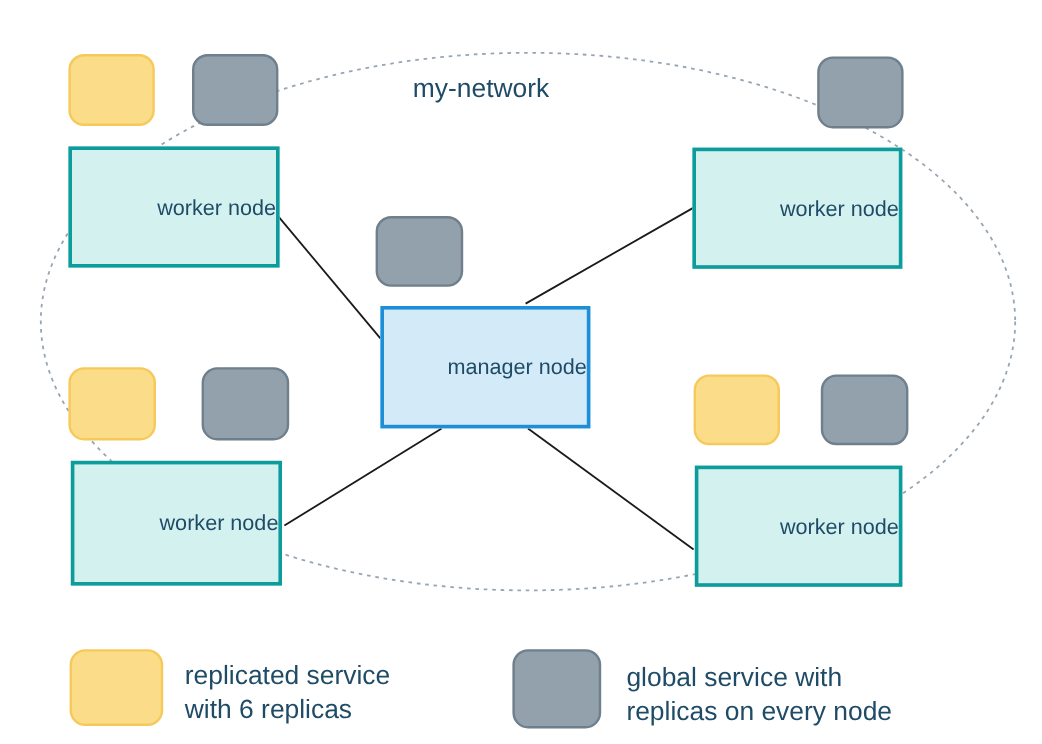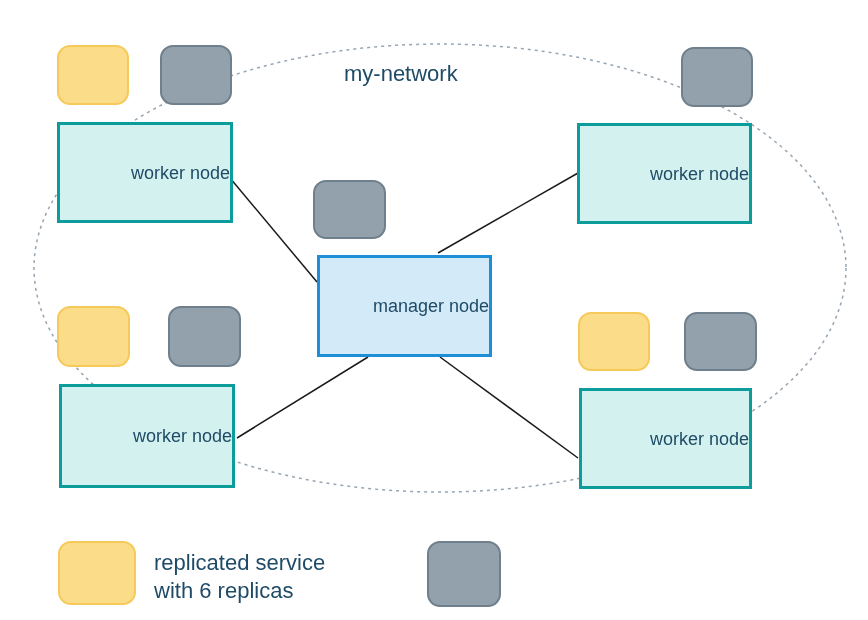--- a/index.html
+++ b/index.html
@@ -81,15 +81,19 @@
   <div class="abs legend-item" style="left:58px; top:541px; width:330px;">
     <div class="svc replicated legend-swatch" style="height:60px;"></div>
     <div class="legend-text" style="margin-left:18px; margin-top:3px;">
       <div>replicated service</div>
       <div>with 6 replicas</div>
     </div>
   </div>
 
   <div class="abs legend-item" style="left:427px; top:541px; width:380px;">
     <div class="svc global legend-swatch" style="width:70px; height:62px;"></div>
+    <div class="legend-text" style="margin-left:21px; margin-top:3px;">
+      <div>global service with</div>
+      <div>replicas on every node</div>
+    </div>
   </div>
 
 </div>
 
 </body></html>

